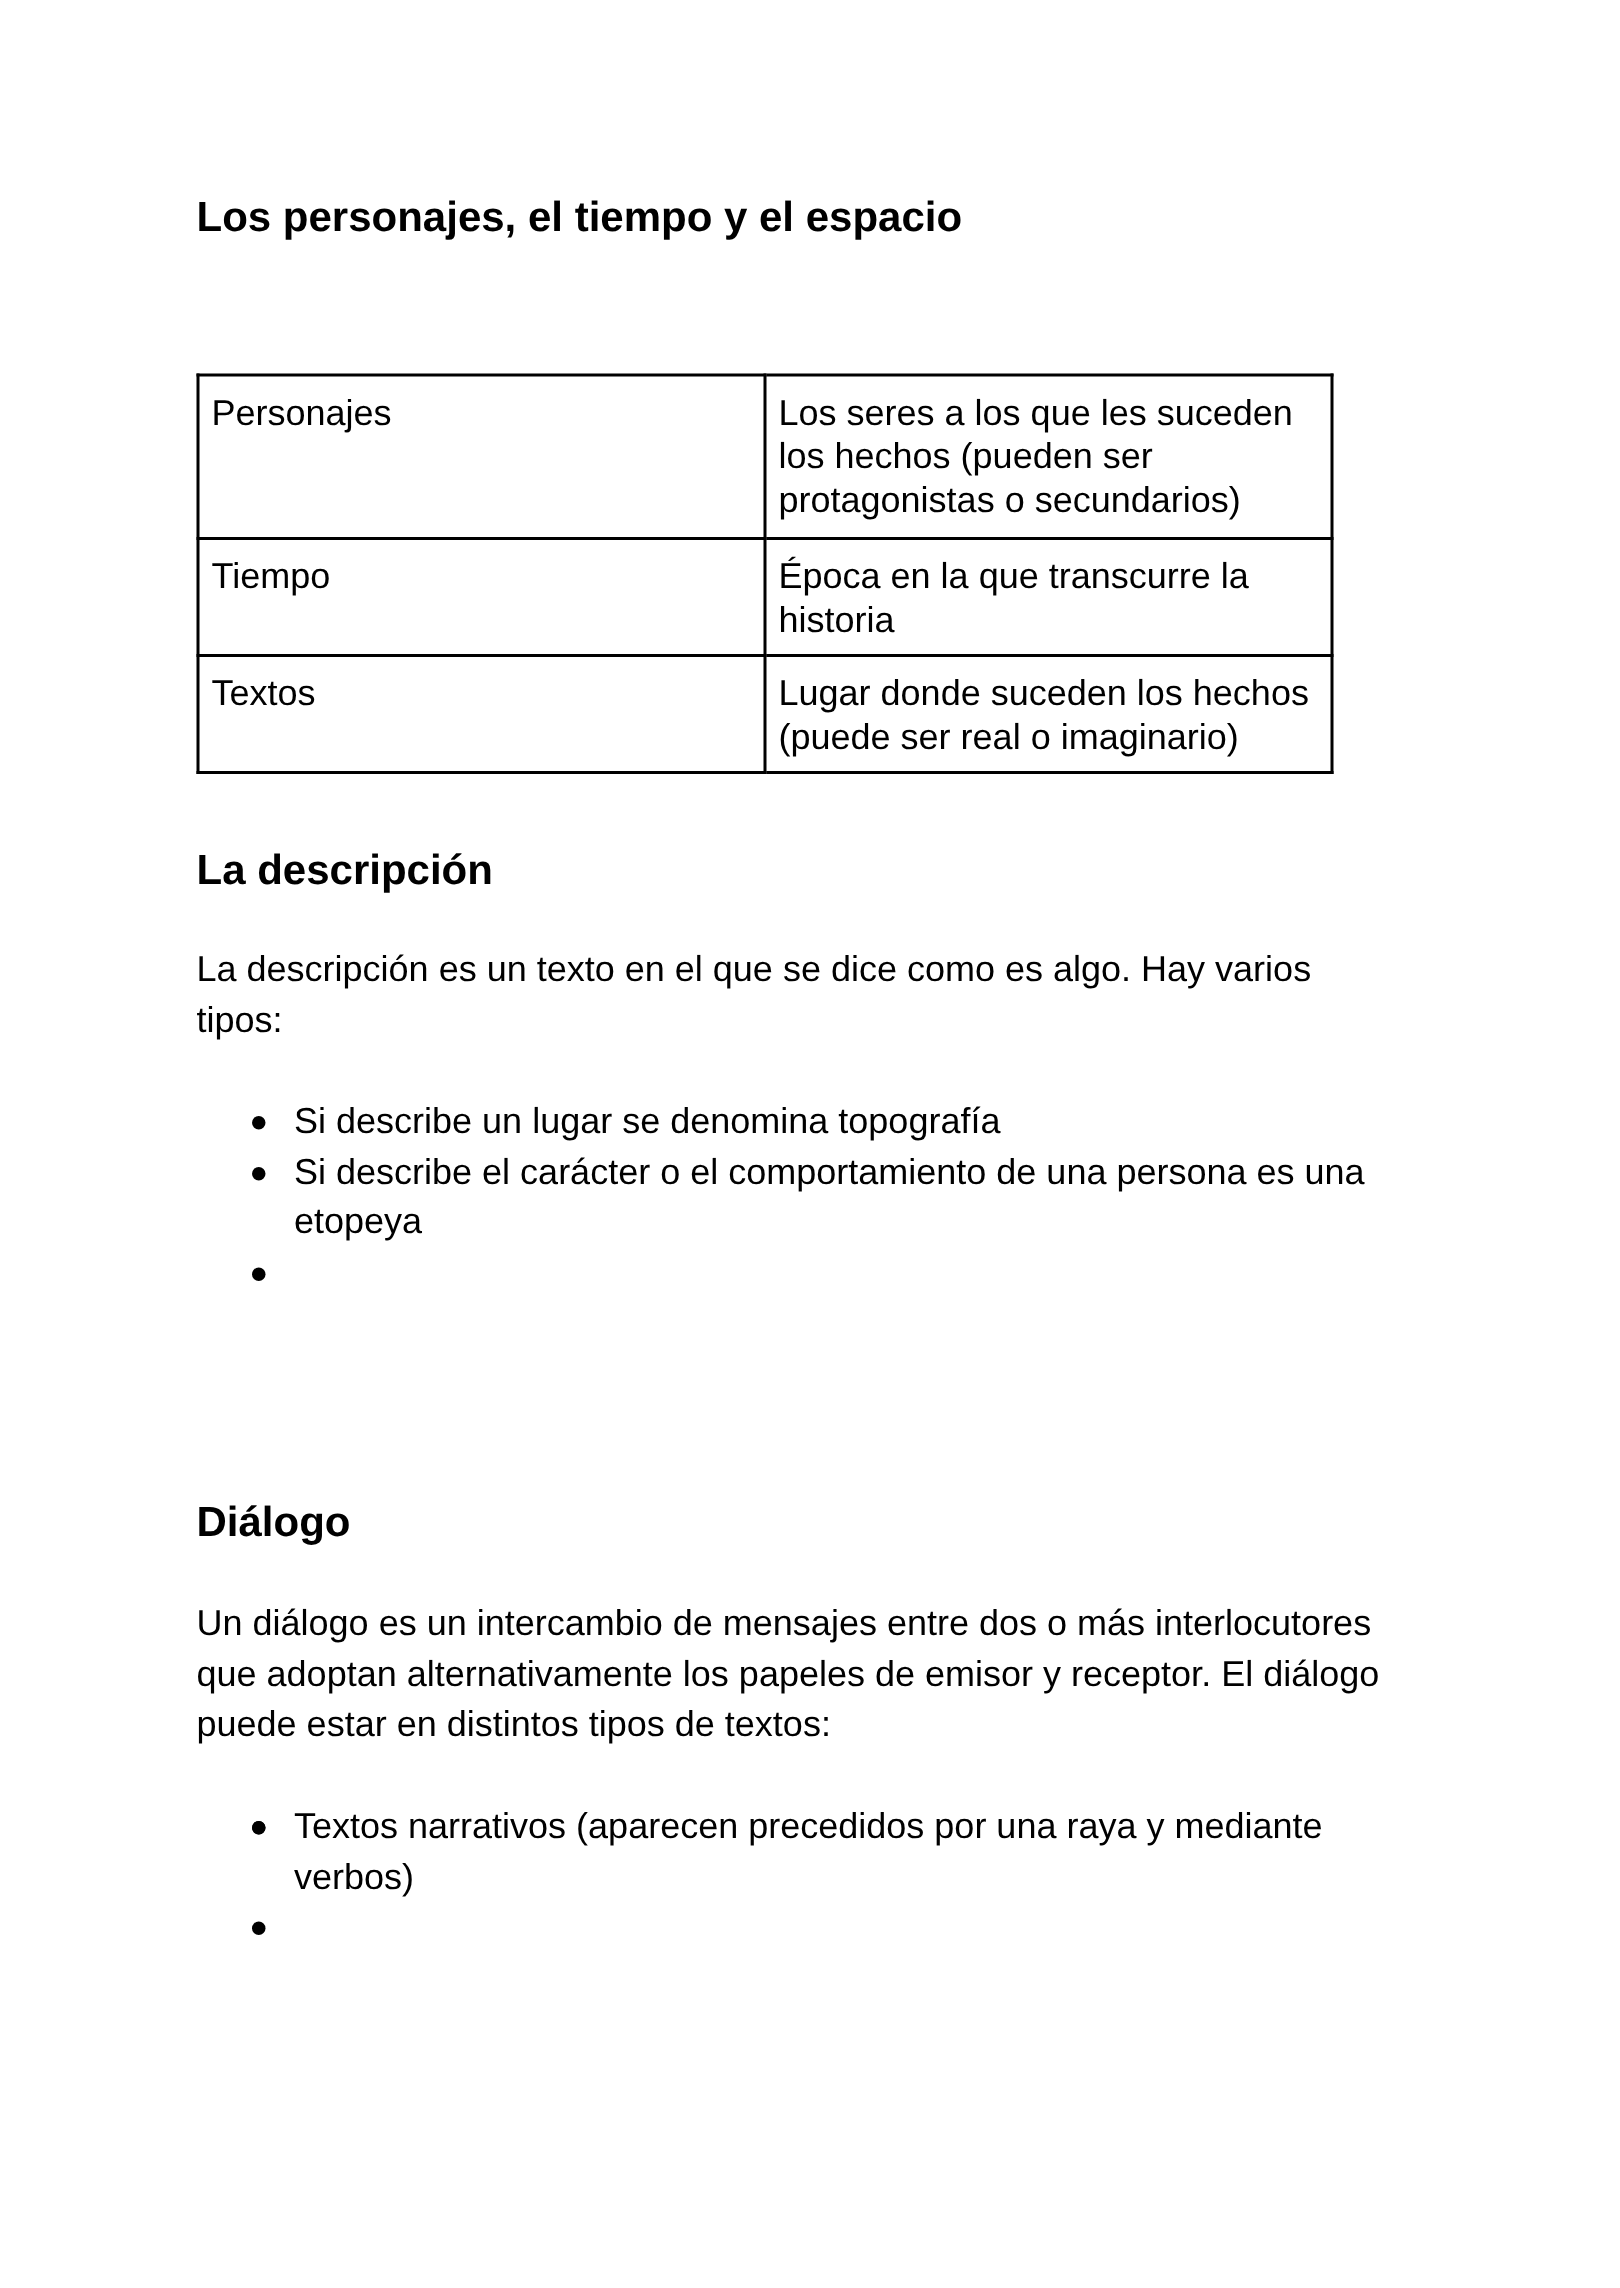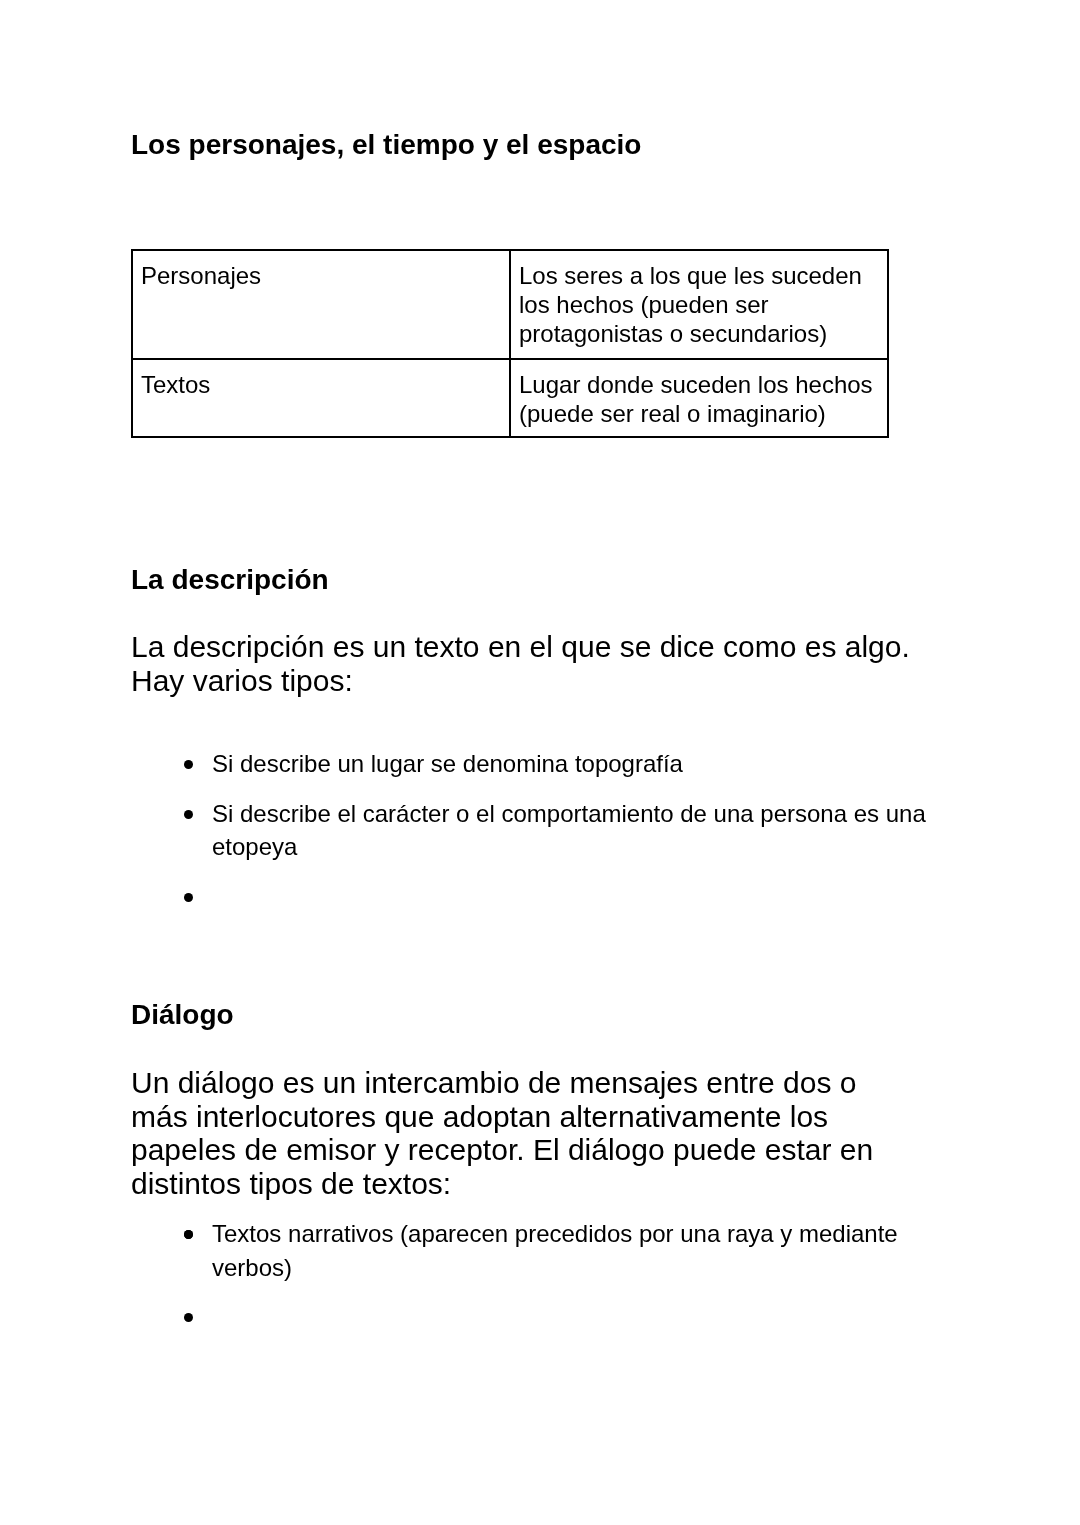--- a/index.html
+++ b/index.html
@@ -51,21 +51,21 @@
     width: 50%;
   }
   table.def-table tr.r0 td { height: 89px; }
   table.def-table tr.r1 td { height: 58px; }
   table.def-table tr.r2 td { height: 58px; }
 
   .para {
     position: absolute;
     left: 0;
     width: 800px;
-    font-size: 30px;
+    font-size: 24px;
     line-height: 33.5px;
     margin: 0;
   }
   #p1 { top: 630px; }
   #p2 { top: 1066px; width: 790px; }
 
   ul.bullets {
     position: absolute;
     left: 0;
     margin: 0;
@@ -73,21 +73,21 @@
     list-style: none;
     width: 817px;
     font-size: 24px;
     line-height: 33.5px;
   }
   #list1 { top: 731px; }
   #list2 { top: 1201px; }
   ul.bullets li {
     position: relative;
     padding-left: 65px;
-    margin: 16px;
+    margin: 0;
     width: 720px;
   }
   ul.bullets li .bullet {
     position: absolute;
     left: 37px;
     top: 13px;
     width: 9px;
     height: 9px;
     background: #000;
     border-radius: 50%;
@@ -98,20 +98,24 @@
 
 <div class="page">
 
   <h2 id="h1" class="heading">Los personajes, el tiempo y el espacio</h2>
 
   <table class="def-table">
     <tbody>
         <tr class="r0">
       <td>Personajes</td>
       <td>Los seres a los que les suceden los hechos (pueden ser protagonistas o secundarios)</td>
+    </tr>
+    <tr class="r1">
+      <td>Tiempo</td>
+      <td>Época en la que transcurre la historia</td>
     </tr>
     <tr class="r2">
       <td>Textos</td>
       <td>Lugar donde suceden los hechos (puede ser real o imaginario)</td>
     </tr>
   </tbody>
     </table>
 
   <h2 id="h2" class="heading">La descripción</h2>
 

